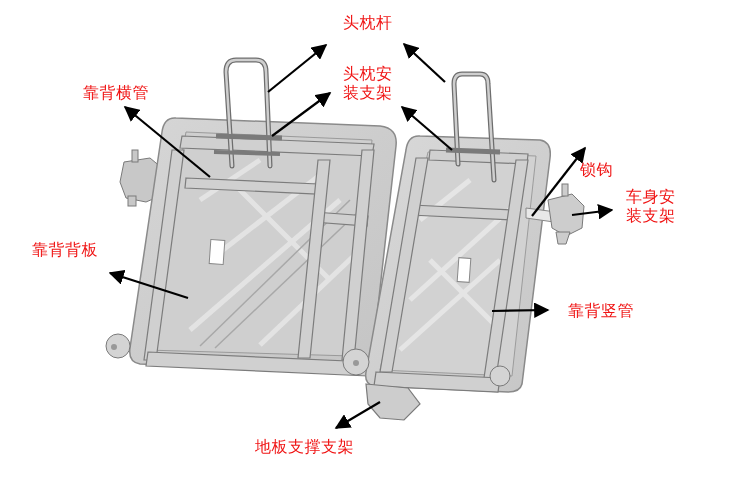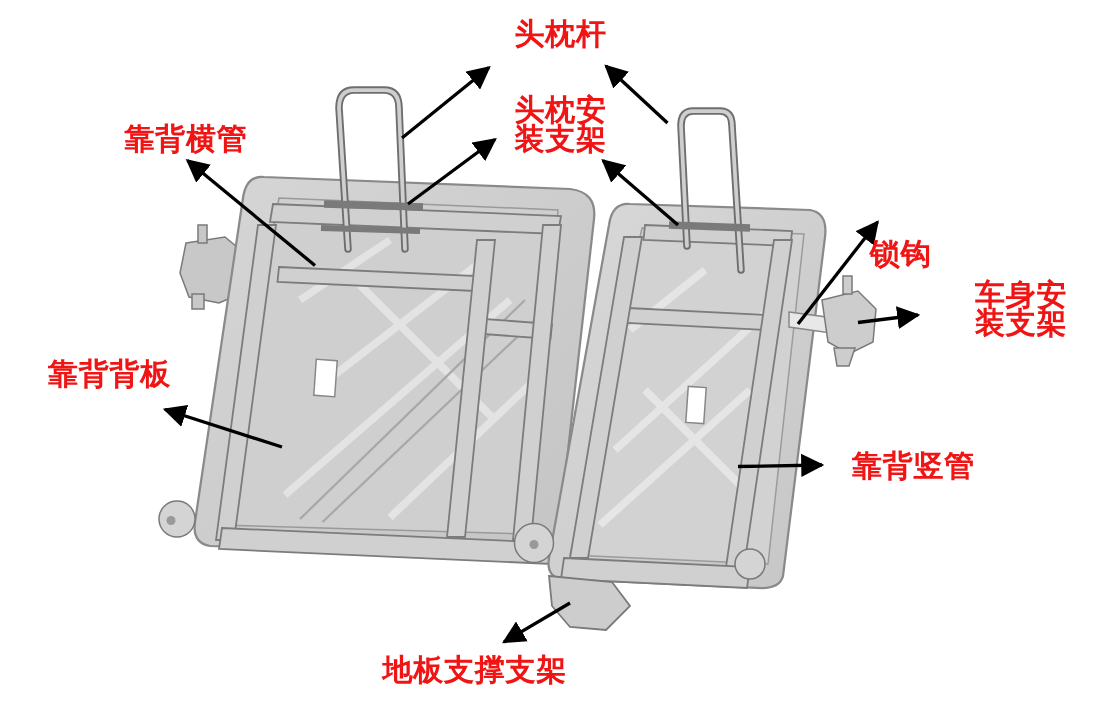--- a/index.html
+++ b/index.html
@@ -1,19 +1,19 @@
 <!DOCTYPE html>
 <html><head>
 <meta charset="utf-8">
 <style>
   html, body { margin:0; padding:0; background:#ffffff; }
   body { width:729px; height:477px; position:relative; overflow:hidden; font-family:"DejaVu Sans", sans-serif; }
   #diagram { position:absolute; left:0; top:0; width:729px; height:477px; }
   .label {
-    position:absolute; color:#f01414; font-weight:bold; font-size:20px; line-height:19px;
+    position:absolute; color:#f01414; font-weight:normal; font-size:16px; line-height:19px;
     font-family:"DejaVu Sans", sans-serif; white-space:nowrap; letter-spacing:0.5px;
   }
   .label .line { display:block; }
 </style>
 </head>
 <body>
 
 <svg id="diagram" viewBox="0 0 729 477" xmlns="http://www.w3.org/2000/svg">
   <defs>
     <marker id="ah" viewBox="0 0 10 10" refX="9" refY="5" markerWidth="7" markerHeight="7" orient="auto-start-reverse">
@@ -129,21 +129,21 @@
 <div class="label" style="left:343px;top:64px;text-align:center;">
   <span class="line">头枕安</span>
   <span class="line">装支架</span>
 </div>
 <div class="label" style="left:43px;top:83px;margin-left:40px;">
   <span class="line">靠背横管</span>
 </div>
 <div class="label" style="left:580px;top:125px;margin-top:35px;">
   <span class="line">锁钩</span>
 </div>
-<div class="label" style="left:650px;top:187px;">
+<div class="label" style="left:626px;top:187px;">
   <span class="line">车身安</span>
   <span class="line">装支架</span>
 </div>
 <div class="label" style="left:32px;top:240px;">
   <span class="line">靠背背板</span>
 </div>
 <div class="label" style="left:568px;top:301px;">
   <span class="line">靠背竖管</span>
 </div>
 <div class="label" style="left:255px;top:437px;">

